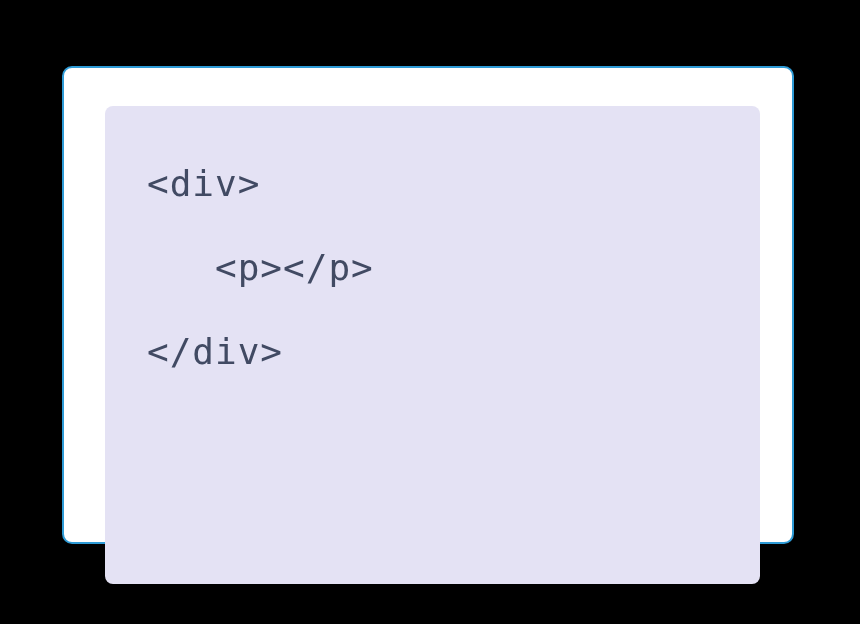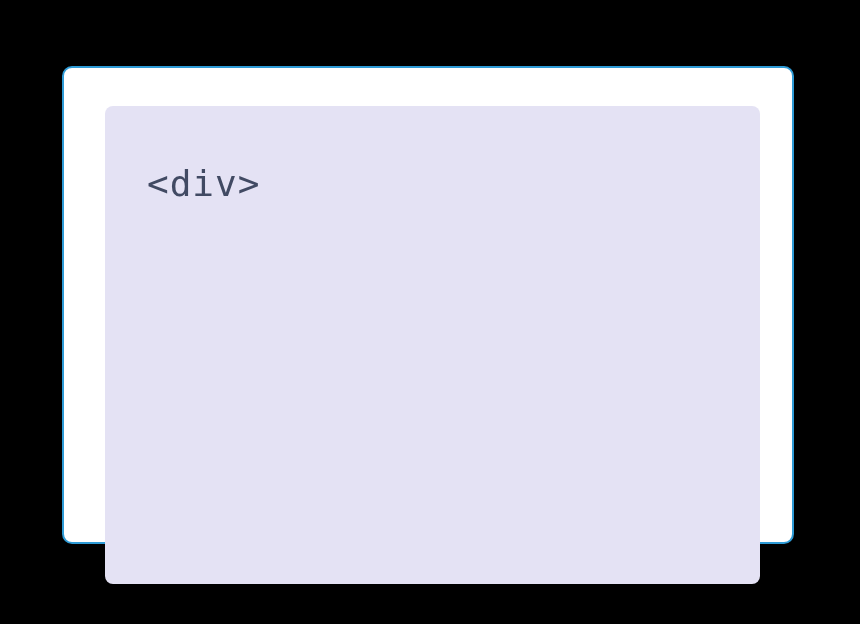--- a/index.html
+++ b/index.html
@@ -47,14 +47,16 @@
     color: #414a63;
     letter-spacing: 1px;
   }
 </style>
 </head>
 <body>
 
 <div class="card">
   <div class="code-block">
     <span class="code-line">&lt;div&gt;</span>
+    <span class="code-line">   &lt;p&gt;&lt;/p&gt;</span>
+    <span class="code-line">&lt;/div&gt;</span>
   </div>
 </div>
 
 </body></html>

